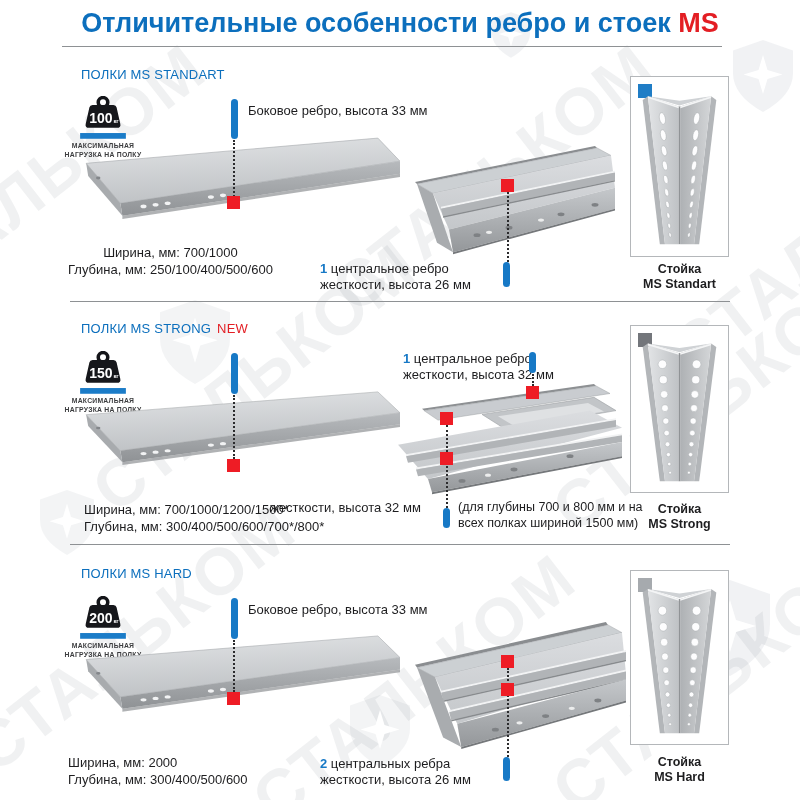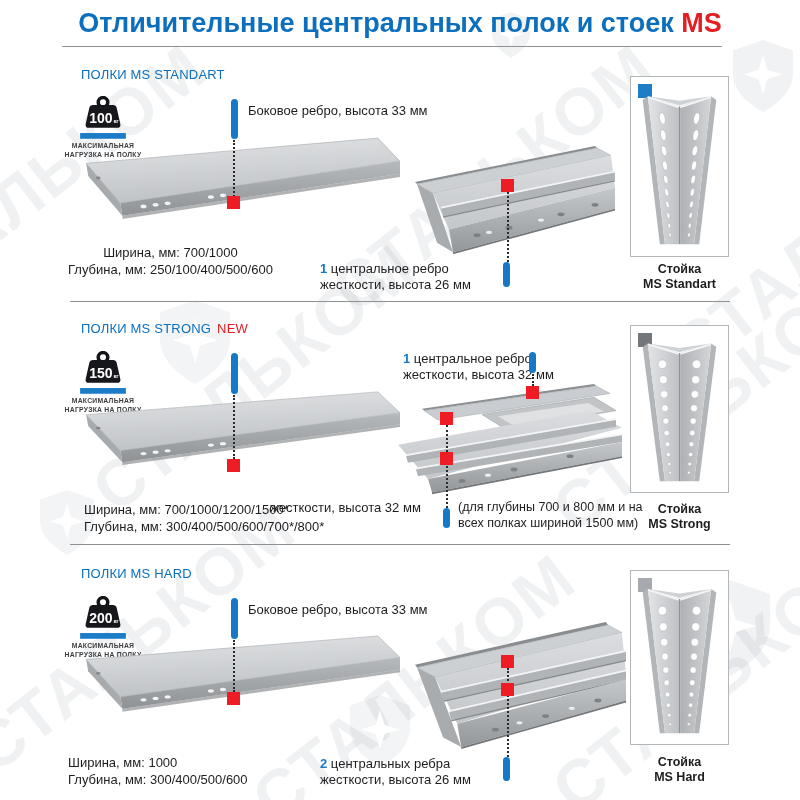--- a/index.html
+++ b/index.html
@@ -68,21 +68,21 @@
   <svg class="wm-shield" style="left:350px;top:695px;" width="60" height="72" viewBox="0 0 40 48">
       <path d="M20 0 L40 7 V22 Q40 37 20 48 Q0 37 0 22 V7 Z" fill="rgba(104,116,128,.08)"></path>
       <path d="M20 10 L23 20 L33 23 L23 26 L20 36 L17 26 L7 23 L17 20 Z" fill="#fff"></path>
     </svg>
   <svg class="wm-shield" style="left:40px;top:490px;" width="54" height="65" viewBox="0 0 40 48">
       <path d="M20 0 L40 7 V22 Q40 37 20 48 Q0 37 0 22 V7 Z" fill="rgba(104,116,128,.08)"></path>
       <path d="M20 10 L23 20 L33 23 L23 26 L20 36 L17 26 L7 23 L17 20 Z" fill="#fff"></path>
     </svg>
 
   <div class="title">
-    <span>Отличительные центральных полок и стоек</span>
+    <span>Отличительные особенности ребро и стоек</span>
     <span class="accent">MS</span>
   </div>
   <div class="title-rule"></div>
 
   <div class="sec" style="top:60px;height:242px;">
     <div class="hdr" style="left:75px;top:7px;"><span>ПОЛКИ MS STANDART</span></div>
 
     <svg style="position:absolute;left:77px;top:36px;" width="52" height="46" viewBox="0 0 50 44">
       <circle cx="25" cy="6" r="4.6" fill="none" stroke="#141519" stroke-width="3.4"></circle>
       <path d="M15,8.5 L35,8.5 Q37.6,8.5 38.1,11 L41.6,26.5 Q42.6,30.5 38.4,30.5 L11.6,30.5 Q7.4,30.5 8.4,26.5 L11.9,11 Q12.4,8.5 15,8.5 Z" fill="#16171b"></path>
@@ -360,21 +360,21 @@
       <ellipse cx="164" cy="56.5" rx="3" ry="1.7" fill="#f2f3f4"></ellipse>
         <ellipse cx="40" cy="40" rx="2.2" ry="1.4" fill="#83868a"></ellipse>
     </svg>
 
     <div class="bluebar" style="left:231px;top:43px;height:41px;"></div>
     <div class="ann" style="left:248px;top:47px;width:200px;"><span>Боковое ребро, высота 33 мм</span></div>
     <div class="dot" style="left:233px;top:85px;height:52px;"></div>
     <div class="rsq" style="left:227px;top:137px;"></div>
 
     <div class="spec" style="left:68px;top:199px;">
-      <div>Ширина, мм: 1000</div>
+      <div>Ширина, мм: 2000</div>
       <div>Глубина, мм: 300/400/500/600</div>
     </div>
 
     <svg style="position:absolute;left:411px;top:66px;" width="219" height="130" viewBox="0 0 218 134" preserveAspectRatio="none">
       <polygon points="6,48 196,4 194,1 4,45" fill="#8a8d90"></polygon>
       <polygon points="6,48 196,4 210,12 24,58" fill="#ccd0d3" stroke="#9fa2a5" stroke-width="0.5"></polygon>
       <polygon points="24,58 210,12 214,54 46,106" fill="url(#g1c)"></polygon>
       <polygon points="30,72 214,30 214,32 30,74" fill="#f2f3f4"></polygon>
       <polygon points="30,74 214,32 214,40 32,82" fill="#b1b4b7"></polygon>
       <polygon points="32,82 214,40 214,41.5 32,83.5" fill="#888b8e"></polygon>

